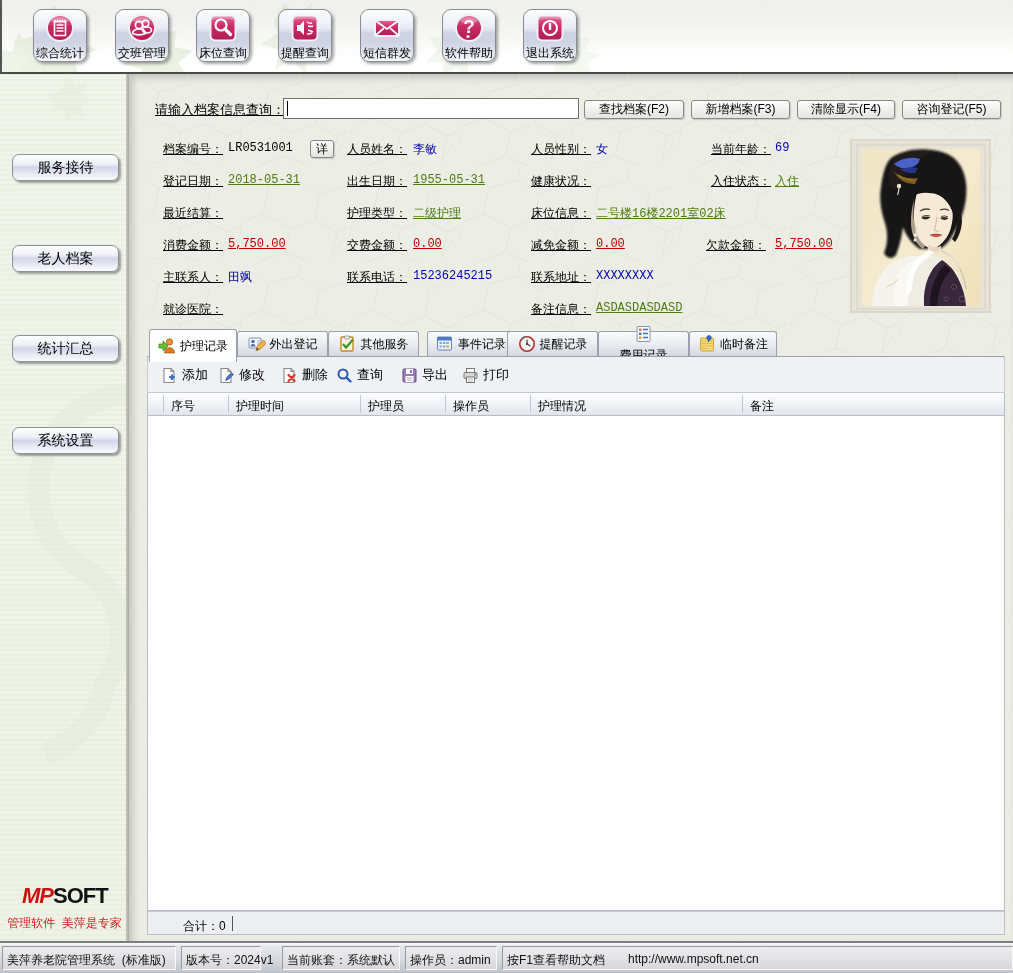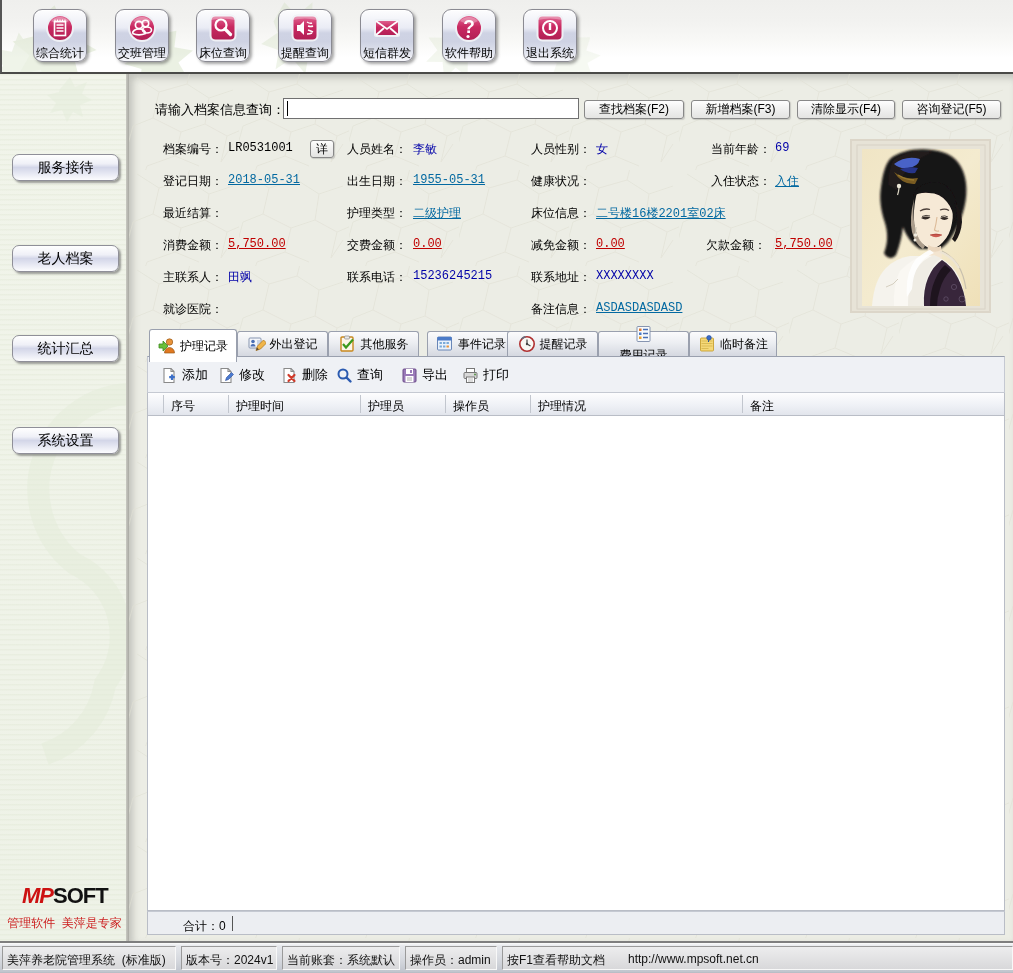--- a/index.html
+++ b/index.html
@@ -15,24 +15,24 @@
 .tbtn .tlabel { position:absolute; left:0; right:0; top:35px; font-size:12px; color:#000; letter-spacing:0px; }
 #sidebar { position:absolute; left:0; top:74px; width:129px; height:867px;
   background:repeating-linear-gradient(180deg, rgba(215,224,200,0.25) 0px, rgba(215,224,200,0.25) 1px, rgba(0,0,0,0) 2px, rgba(0,0,0,0) 5px), linear-gradient(180deg,#f1f4ea,#eef2e7);padding-left:8px; }
 #sidebar .edge { position:absolute; right:0; top:0; width:3px; height:100%;
   background:linear-gradient(90deg,#c9c9c2,#a8a8a2); }
 .sbtn { position:absolute; left:12px; width:107px; height:27px; border:1px solid #8f8f98; border-radius:7px;
   background:linear-gradient(180deg,#ffffff 0%,#eff0f7 35%,#d3d6e8 50%,#e3e5f1 70%,#fcfcfe 100%);
   box-shadow:2px 2px 2px rgba(90,90,90,0.55); font-size:14px; color:#000; text-align:center; line-height:25px; }
 #content { position:absolute; left:129px; top:74px; width:884px; height:867px; background:#ecede5;
   box-shadow:inset 4px 4px 7px rgba(100,100,95,0.30); }
-.lbl { position:absolute; font-size:12px; color:#000; white-space:nowrap; }
+.lbl { position:absolute; font-size:12px; color:#000; white-space:nowrap;text-decoration:underline; }
 .val { position:absolute; font-size:12px; white-space:nowrap;font-family:Liberation Mono, monospace; }
 .navy { color:#0000a8; }
-.link { color:#0369a1; text-decoration:underline; }
+.link { color:#4d7c0f; text-decoration:underline; }
 .money { color:#c00000; text-decoration:underline; }
 .fbtn { position:absolute; border:1px solid #888888; border-radius:3px; font-size:12px; color:#000; text-align:center;
   background:linear-gradient(180deg,#fefefe,#f1f1f0 45%,#e4e4e2); box-shadow:1px 1px 1px rgba(120,120,120,0.3); }
 #statusbar { position:absolute; left:0; top:941px; width:1013px; height:32px;
   background:linear-gradient(180deg,#fbfbfb 0%,#e6e8ec 10%,#d4d7dd 60%,#c2c6ce 95%,#b6bac2 100%);
   border-top:2px solid #7e7e7e; }
 #statusbar .spanel { position:absolute; top:3px; height:24px; border:1px solid;
   border-color:#9a9a9a #f8f8f8 #f8f8f8 #9a9a9a;
   background:linear-gradient(180deg,#ededee,#d8d8da); }
 #statusbar .spanel span { position:absolute; left:4px; top:5px; font-size:12px; color:#111; white-space:nowrap; }
@@ -432,21 +432,21 @@
     <div id="gridfoot" style="position:absolute;left:0;top:582px;width:858px;height:24px;background:#eceef2;border:1px solid #b9bdc6;border-top:1px solid #c5c9d2;">
       <div style="position:absolute;left:35px;top:6px;font-size:12px;color:#000;">合计：0</div>
       <div style="position:absolute;left:84px;top:4px;width:1px;height:15px;background:#555;"></div>
     </div>
   </div>
 </div>
 <div id="statusbar">
   <div class="spanel" style="left:2px;width:174px;">
       <span>美萍养老院管理系统&nbsp;&nbsp;(标准版)</span>
     </div>
-  <div class="spanel" style="left:181px;width:96px;">
+  <div class="spanel" style="left:181px;width:80px;">
       <span>版本号：2024v1</span>
     </div>
   <div class="spanel" style="left:282px;width:118px;">
       <span>当前账套：系统默认</span>
     </div>
   <div class="spanel" style="left:405px;width:92px;">
       <span>操作员：admin</span>
     </div>
   <div class="spanel" style="left:502px;width:511px;">
       <span>按F1查看帮助文档</span>

